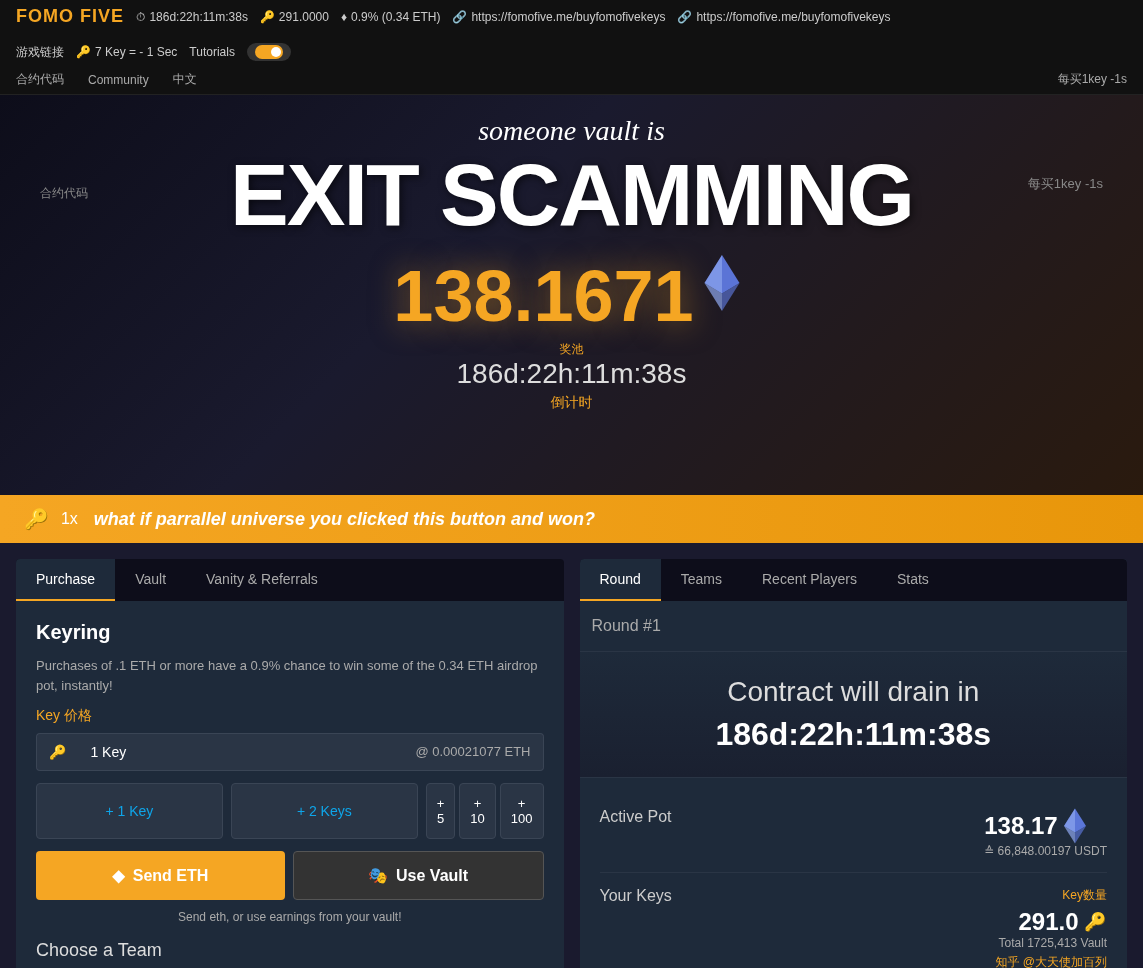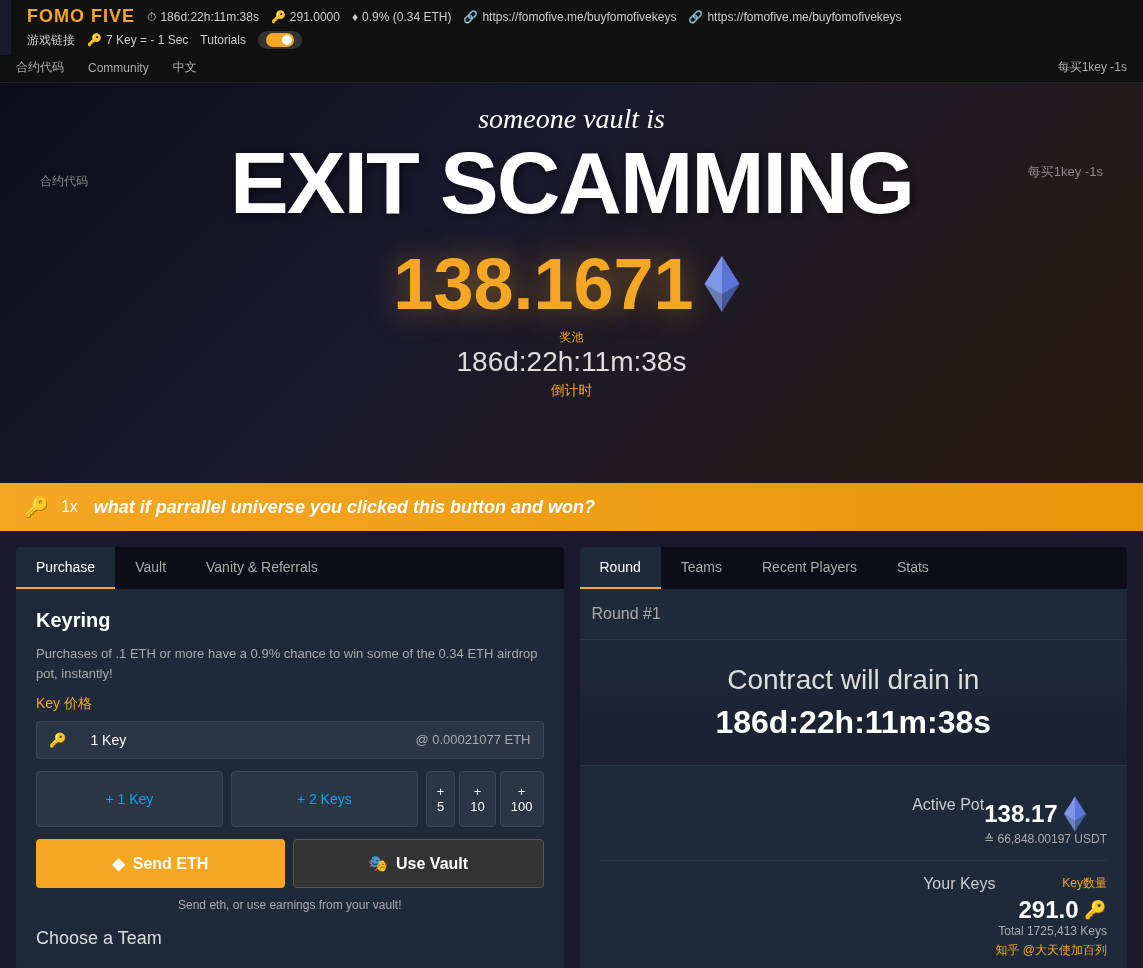--- a/index.html
+++ b/index.html
@@ -13,22 +13,21 @@
 
     
     .top-nav {
       display: flex;
       align-items: center;
       justify-content: space-between;
       background: #111;
       padding: 6px 16px;
       font-size: 13px;
       flex-wrap: wrap;
-      gap: 4px;
-      margin-left: 11px;
+      gap: 16px;
     }
     .top-nav .logo {
       font-weight: 900;
       font-size: 18px;
       color: #f5a623;
       letter-spacing: 1px;
     }
     .top-nav .nav-left {
       display: flex;
       align-items: center;
@@ -107,21 +106,21 @@
     .hero-main {
       font-size: 88px;
       font-weight: 900;
       color: #fff;
       letter-spacing: -2px;
       line-height: 1;
       text-shadow: 2px 2px 8px rgba(0,0,0,0.6);
     }
     .hero-pot {
       display: flex;
-      align-items: center;
+      align-items: flex-start;
       justify-content: center;
       gap: 0;
       margin: 16px 0 4px;
     }
     .hero-pot-value {
       font-size: 72px;
       font-weight: 900;
       color: #f5a623;
       text-shadow: 0 0 30px rgba(245,166,35,0.5);
     }
@@ -363,21 +362,21 @@
       font-weight: 700;
       color: #fff;
     }
 
     .stats-grid {
       padding: 16px 20px;
     }
 
     .stat-row {
       display: flex;
-      justify-content: flex-end;
+      justify-content: space-between;
       align-items: flex-start;
       padding: 14px 0;
       border-bottom: 1px solid #2a3545;
     }
     .stat-row:last-child { border-bottom: none; }
 
     .stat-label {
       font-size: 16px;
       color: #ccc;
     }
@@ -601,21 +600,21 @@
             <div>Your Keys</div>
           </div>
           <div class="stat-value">
             <div style="display:flex; flex-direction:column; align-items:flex-end;">
               <div style="font-size:12px; color:#f5a623; margin-bottom:4px;">Key数量</div>
               <div class="stat-main">
                 <span>291.0</span>
                 <span style="font-size:18px;">🔑</span>
               </div>
               <div class="stat-sub">
-                <span>Total 1725,413 Keys</span>
+                <span>Total 1725,413 Vault</span>
               </div>
               <div style="font-size:12px; color:#f5a623; margin-top:4px;">知乎 @大天使加百列</div>
             </div>
           </div>
         </div>
 
       </div>
     </div>
   </div>
 

